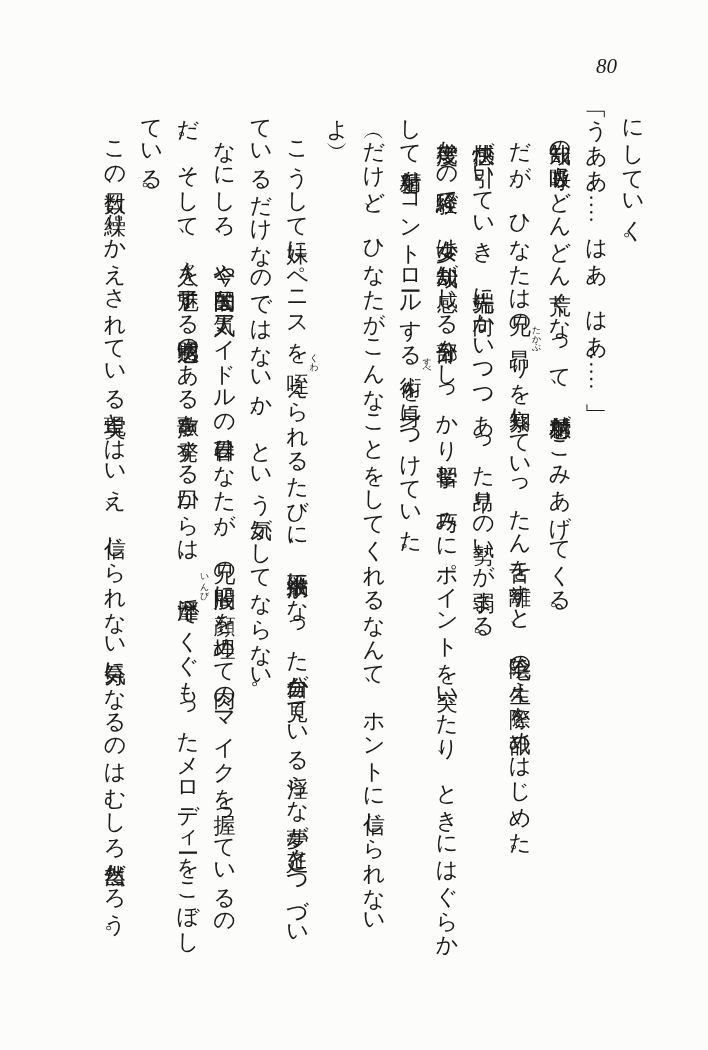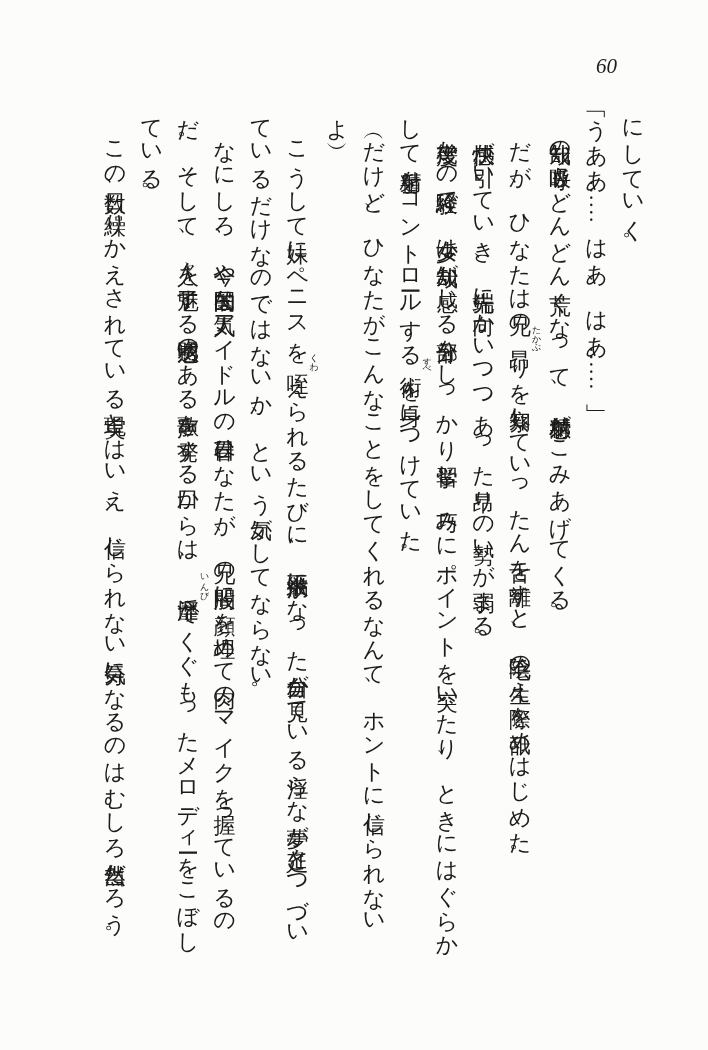--- a/index.html
+++ b/index.html
@@ -51,21 +51,21 @@
   ruby rt {
     font-size: 9px;
     letter-spacing: -1.5px;
     color: #1c1c1c;
   }
 </style>
 </head>
 <body>
 
 <div class="page" style="background: rgb(252, 252, 250);">
-  <div class="page-number">60</div>
+  <div class="page-number">80</div>
   <div class="text-block" style="color: rgb(28, 28, 28);">
       <p class="para">にしていく。</p>
       <p class="para">「うああ……はあ、はあ……」</p>
       <p class="para indent">知哉の呼吸もどんどん荒くなって、射精感がこみあげてくる。</p>
       <p class="para indent">だが、ひなたは兄の<ruby>昂<rt>たかぶ</rt></ruby>りを察知していったん舌を離すと、陰毛の生え際を舐めはじめた。</p>
       <p class="para indent">快感が引いていき、先端に向かいつつあった昂りの勢いが弱まる。</p>
       <p class="para indent">幾度かの経験で、少女は知哉が感じる部分をしっかり学習し、巧みにポイントを突いたり、ときにはぐらかして射精をコントロールする<ruby>術<rt>すべ</rt></ruby>を身につけていた。</p>
       <p class="para indent">（だけど、ひなたがこんなことをしてくれるなんて、ホントに信じられないよ）</p>
       <p class="para indent">こうして妹にペニスを<ruby>咥<rt>くわ</rt></ruby>えられるたびに、欲求不満になった自分が見ている淫らな夢が延々とつづいているだけなのではないか、という気がしてならない。</p>
       <p class="para indent">なにしろ、今や国民的な人気アイドルの春日ひなたが、兄の股間に顔を埋めて肉のマイクを握っているのだ。そして、人々を魅了する透明感のある歌声を発する口からは、<ruby>淫靡<rt>いんび</rt></ruby>でくぐもったメロディーをこぼしている。</p>

